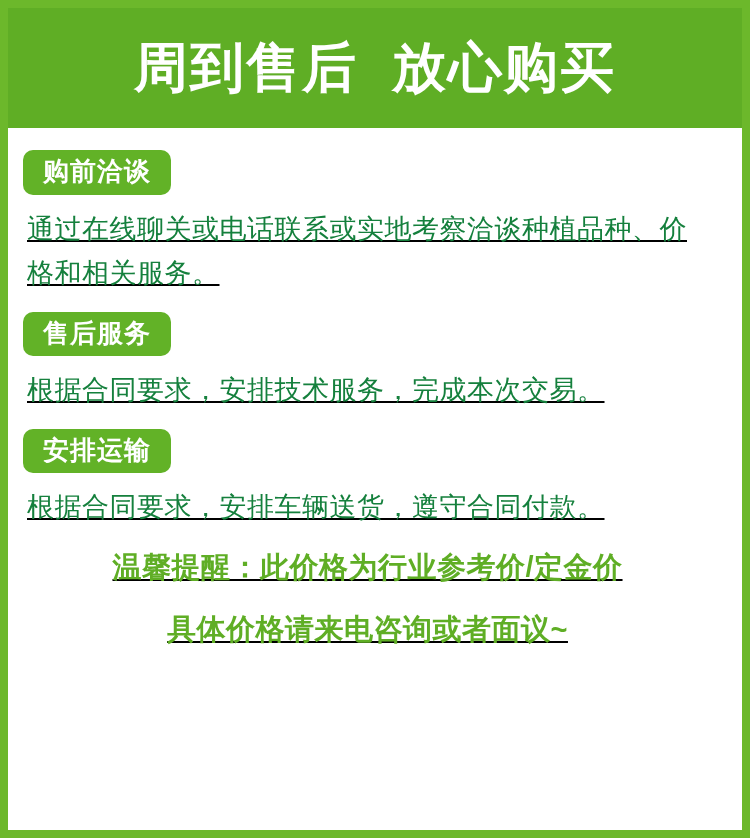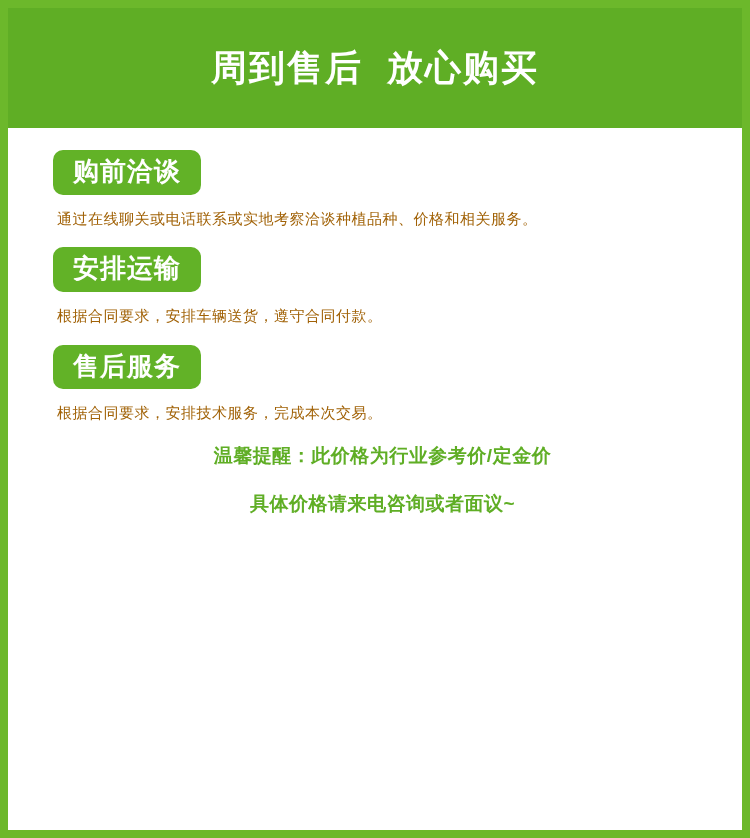--- a/index.html
+++ b/index.html
@@ -26,54 +26,55 @@
   }
   .header {
     height: 120px;
     background: #5fae25;
     display: flex;
     align-items: center;
     justify-content: center;
   }
   .header-title {
     color: #ffffff;
-    font-size: 36px;
+    font-size: 54px;
     font-weight: bold;
     letter-spacing: 2px;
     white-space: pre;
   }
   .content {
-    padding: 22px 30px 0 45px;
+    padding: 22px 30px 0 15px;
+    text-decoration: underline;
   }
   .section {
     margin-bottom: 6px;
   }
   .pill {
     display: inline-block;
     background: #62b227;
     color: #ffffff;
     font-size: 26px;
     font-weight: bold;
     padding: 7px 20px 9px 20px;
     border-radius: 10px;
     letter-spacing: 1px;
     line-height: 1.1;
   }
   .section-body {
-    color: #a16207;
-    font-size: 15px;
+    color: #15803d;
+    font-size: 27px;
     line-height: 1.65;
     margin: 12px 0 16px 4px;
     letter-spacing: 0.5px;
   }
   .footer-note {
     margin-top: 16px;
     text-align: center;
     color: #5fae25;
-    font-size: 19px;
+    font-size: 29px;
     font-weight: bold;
     line-height: 1.45;
     letter-spacing: 0.5px;
   }
   .footer-line {
     display: block;
   }
   .footer-line.second {
     margin-top: 20px;
   }
@@ -89,27 +90,27 @@
 
   <div class="content">
 
     <div class="section">
       <div class="pill">购前洽谈</div>
       <div class="section-body">通过在线聊关或电话联系或实地考察洽谈种植品种、价格和相关服务。</div>
     </div>
 
 
     <div class="section">
-      <div class="pill">安排运输</div>
-      <div class="section-body">根据合同要求，安排车辆送货，遵守合同付款。</div>
+      <div class="pill">售后服务</div>
+      <div class="section-body">根据合同要求，安排技术服务，完成本次交易。</div>
     </div>
 
     <div class="section">
-      <div class="pill">售后服务</div>
-      <div class="section-body">根据合同要求，安排技术服务，完成本次交易。</div>
+      <div class="pill">安排运输</div>
+      <div class="section-body">根据合同要求，安排车辆送货，遵守合同付款。</div>
     </div>
 
     <div class="footer-note">
       <span class="footer-line">温馨提醒：此价格为行业参考价/定金价</span>
       <span class="footer-line second">具体价格请来电咨询或者面议~</span>
     </div>
 
   </div>
 </div>
 

